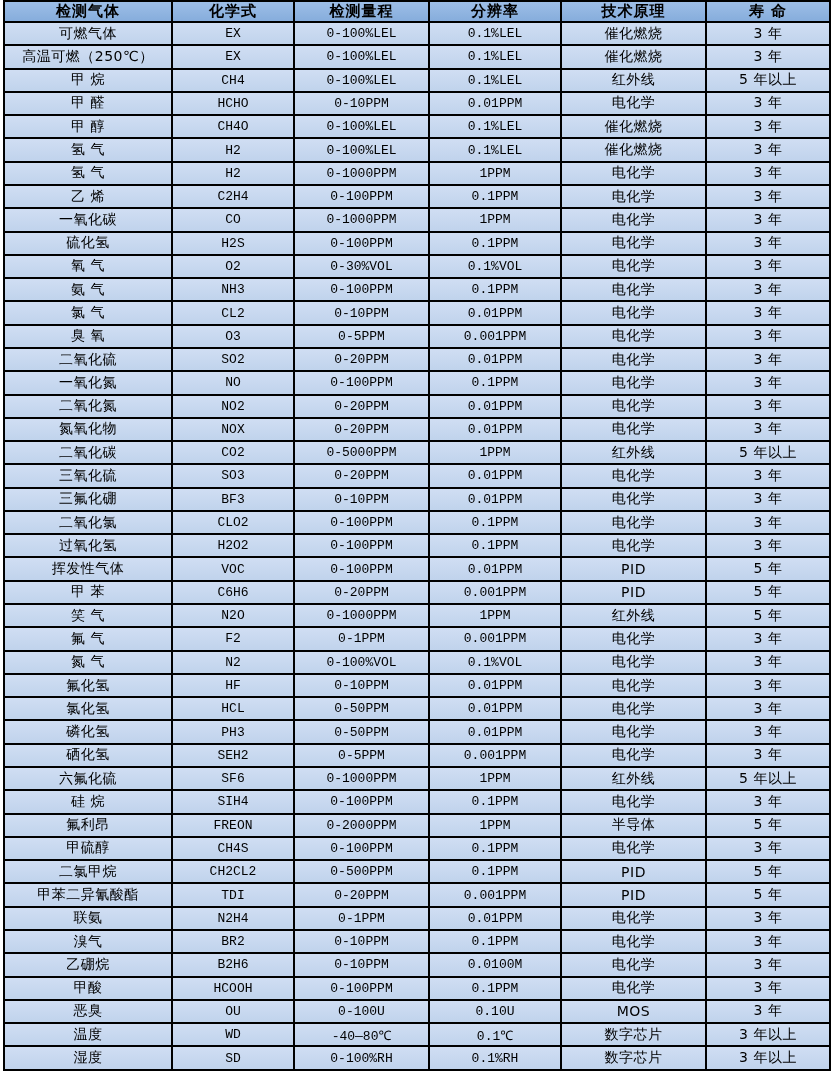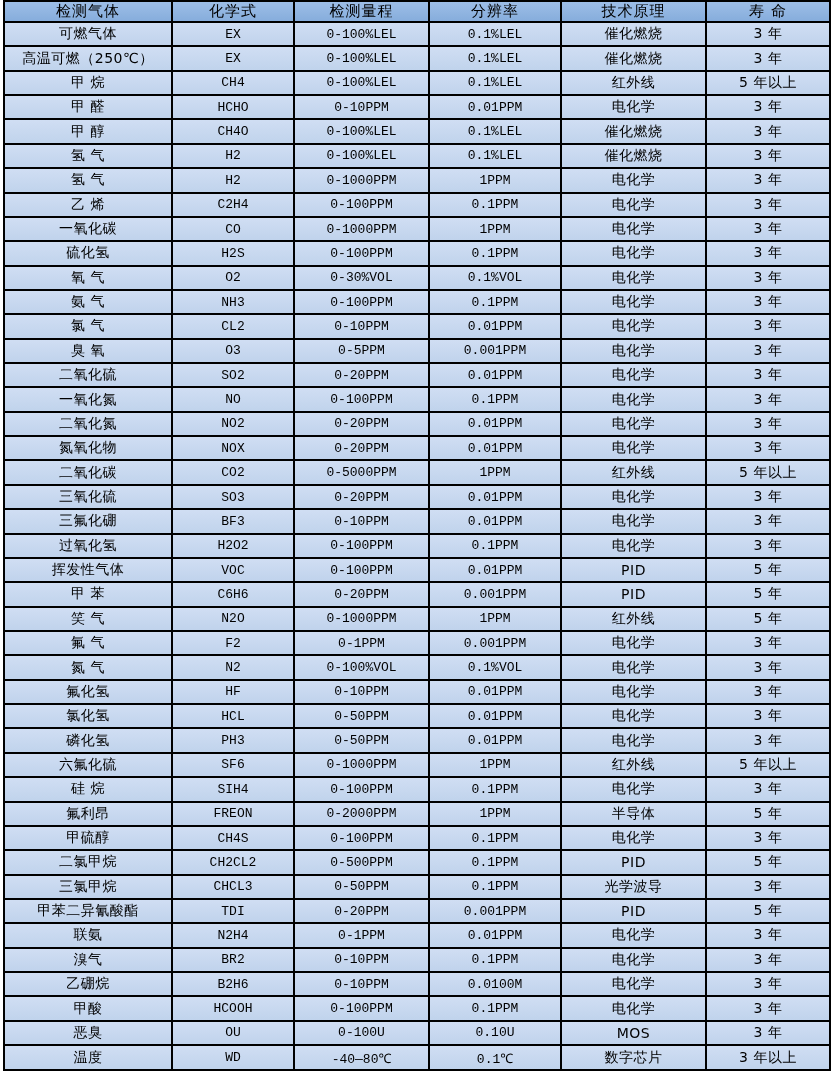--- a/index.html
+++ b/index.html
@@ -20,21 +20,21 @@
     text-align:center;
     vertical-align:middle;
     padding:0 2px;
     white-space:nowrap;
     overflow:hidden;
     color:#000000;
   }
   th{
     background:linear-gradient(180deg,#9DBEE7 0%,#86ADDC 100%);
     font-size:15px;
-    font-weight:normal;
+    font-weight:bold;
     letter-spacing:1px;
   }
   td{
     background:linear-gradient(180deg,#D0DEF3 0%,#C0D3EC 100%);
     font-size:13px;
   }
   td.zh{font-size:14px;letter-spacing:0.5px;}
   td.mono{
     font-family:"Liberation Mono","DejaVu Sans Mono",monospace;
     font-size:13px;
@@ -227,20 +227,28 @@
         </tr>
         <tr>
           <td class="zh">三氟化硼</td>
           <td class="mono">BF3</td>
           <td class="mono">0-10PPM</td>
           <td class="mono">0.01PPM</td>
           <td class="zh">电化学</td>
           <td class="zh">3 年</td>
         </tr>
         <tr>
+          <td class="zh">二氧化氯</td>
+          <td class="mono">CLO2</td>
+          <td class="mono">0-100PPM</td>
+          <td class="mono">0.1PPM</td>
+          <td class="zh">电化学</td>
+          <td class="zh">3 年</td>
+        </tr>
+        <tr>
           <td class="zh">过氧化氢</td>
           <td class="mono">H2O2</td>
           <td class="mono">0-100PPM</td>
           <td class="mono">0.1PPM</td>
           <td class="zh">电化学</td>
           <td class="zh">3 年</td>
         </tr>
         <tr>
           <td class="zh">挥发性气体</td>
           <td class="mono">VOC</td>
@@ -299,20 +307,28 @@
         </tr>
         <tr>
           <td class="zh">磷化氢</td>
           <td class="mono">PH3</td>
           <td class="mono">0-50PPM</td>
           <td class="mono">0.01PPM</td>
           <td class="zh">电化学</td>
           <td class="zh">3 年</td>
         </tr>
         <tr>
+          <td class="zh">硒化氢</td>
+          <td class="mono">SEH2</td>
+          <td class="mono">0-5PPM</td>
+          <td class="mono">0.001PPM</td>
+          <td class="zh">电化学</td>
+          <td class="zh">3 年</td>
+        </tr>
+        <tr>
           <td class="zh">六氟化硫</td>
           <td class="mono">SF6</td>
           <td class="mono">0-1000PPM</td>
           <td class="mono">1PPM</td>
           <td class="zh">红外线</td>
           <td class="zh">5 年以上</td>
         </tr>
         <tr>
           <td class="zh">硅 烷</td>
           <td class="mono">SIH4</td>
@@ -337,28 +353,20 @@
           <td class="zh">电化学</td>
           <td class="zh">3 年</td>
         </tr>
         <tr>
           <td class="zh">二氯甲烷</td>
           <td class="mono">CH2CL2</td>
           <td class="mono">0-500PPM</td>
           <td class="mono">0.1PPM</td>
           <td class="zh">PID</td>
           <td class="zh">5 年</td>
-        </tr>
-        <tr>
-          <td class="zh">三氯甲烷</td>
-          <td class="mono">CHCL3</td>
-          <td class="mono">0-50PPM</td>
-          <td class="mono">0.1PPM</td>
-          <td class="zh">光学波导</td>
-          <td class="zh">3 年</td>
         </tr>
         <tr>
           <td class="zh">甲苯二异氰酸酯</td>
           <td class="mono">TDI</td>
           <td class="mono">0-20PPM</td>
           <td class="mono">0.001PPM</td>
           <td class="zh">PID</td>
           <td class="zh">5 年</td>
         </tr>
         <tr>
@@ -402,15 +410,23 @@
           <td class="zh">3 年</td>
         </tr>
         <tr>
           <td class="zh">温度</td>
           <td class="mono">WD</td>
           <td class="mono">-40—80℃</td>
           <td class="mono">0.1℃</td>
           <td class="zh">数字芯片</td>
           <td class="zh">3 年以上</td>
         </tr>
+        <tr>
+          <td class="zh">湿度</td>
+          <td class="mono">SD</td>
+          <td class="mono">0-100%RH</td>
+          <td class="mono">0.1%RH</td>
+          <td class="zh">数字芯片</td>
+          <td class="zh">3 年以上</td>
+        </tr>
       </tbody>
   </table>
 </div>
 
 </body></html>

